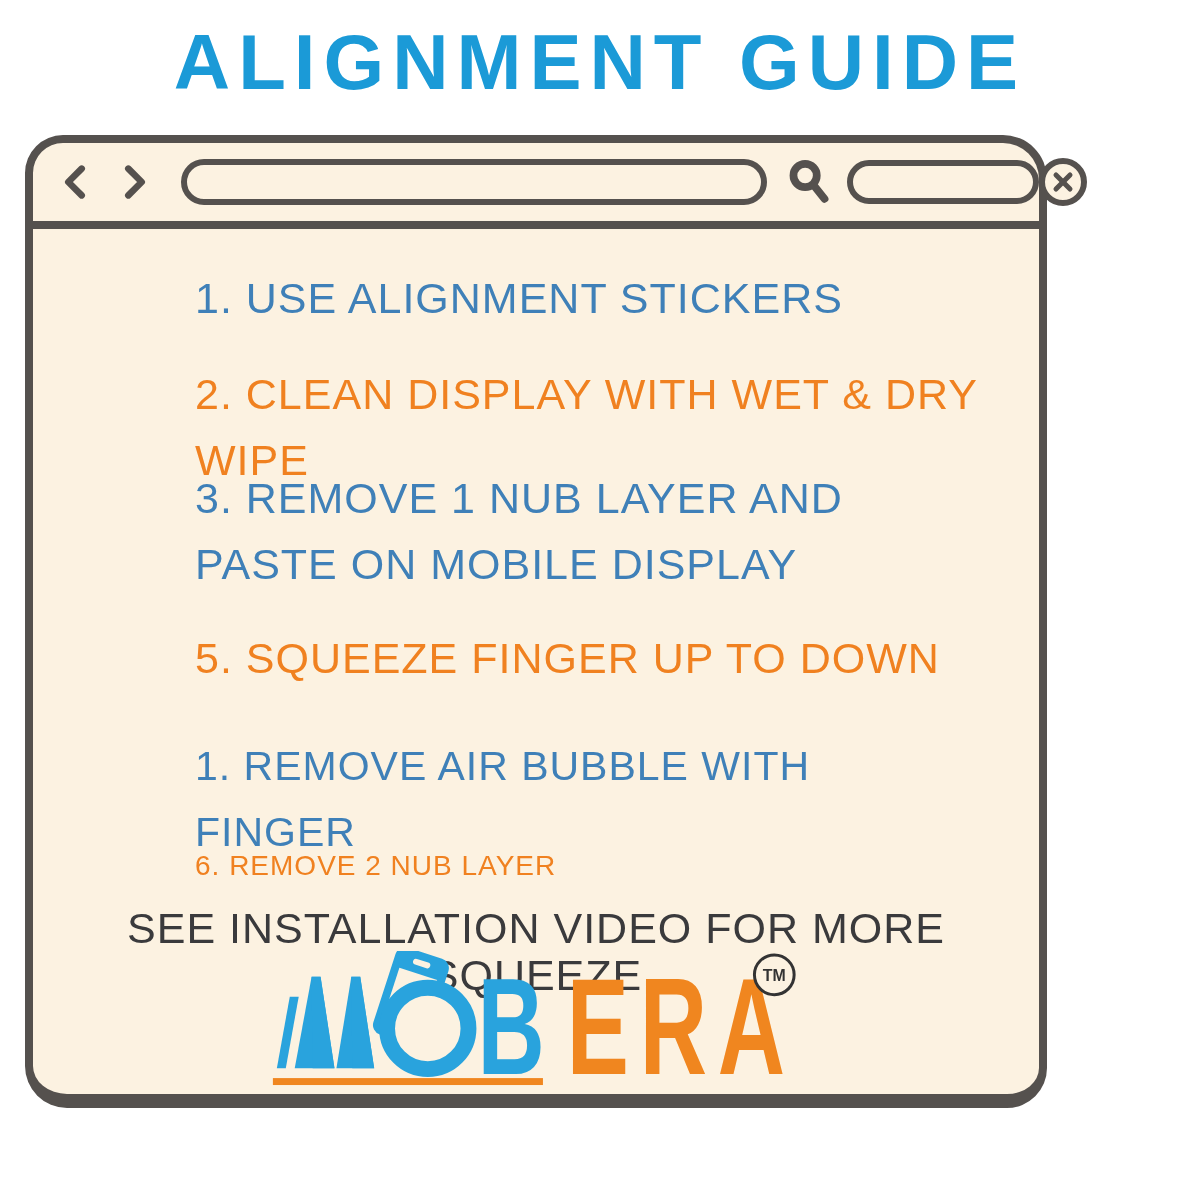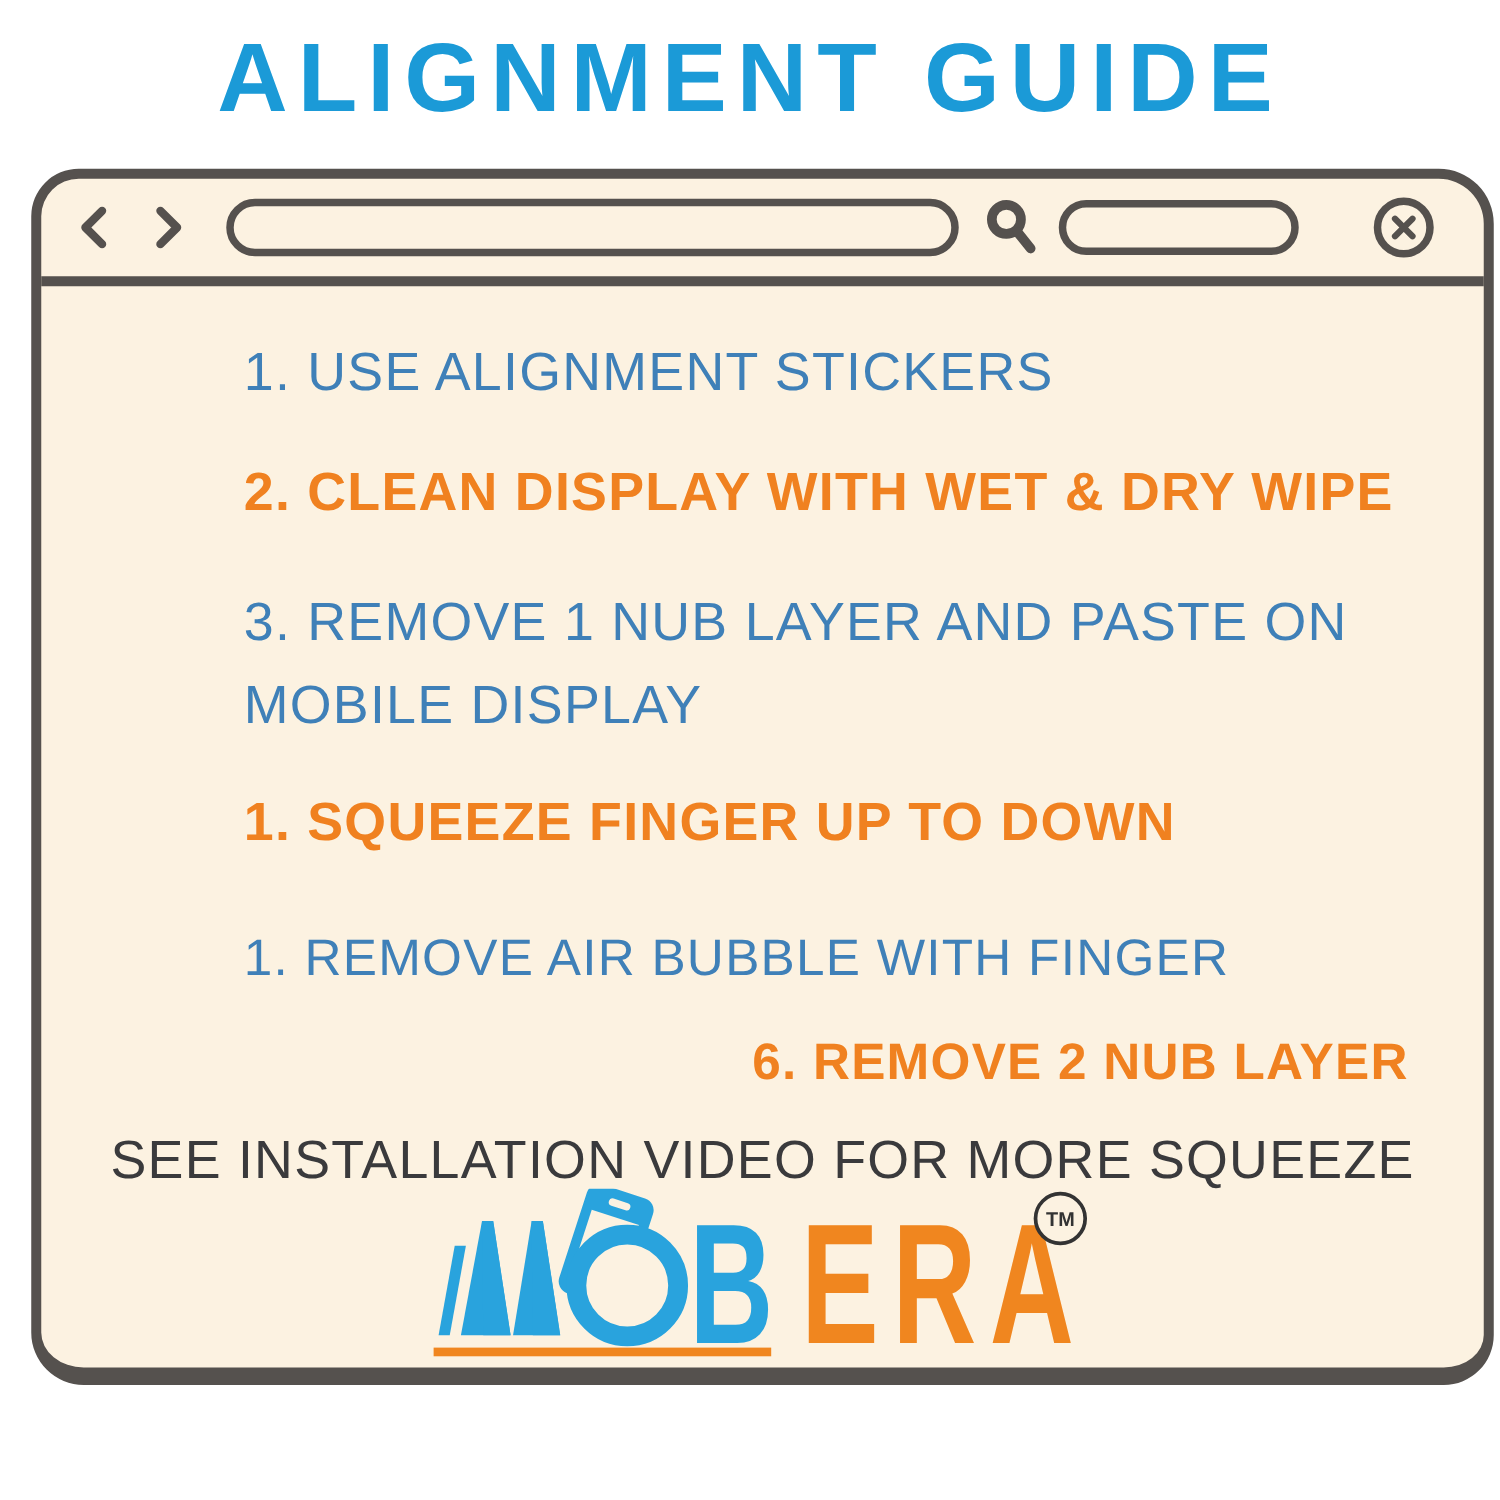--- a/index.html
+++ b/index.html
@@ -13,21 +13,21 @@
     background:var(--page-bg);
     font-family:"Liberation Sans","DejaVu Sans",sans-serif;
     position:relative;overflow:hidden;
   }
   .title{
     position:absolute;top:22px;left:0;width:100%;
     text-align:center;font-size:78px;font-weight:bold;
     letter-spacing:8px;color:var(--title-blue);line-height:1.05;
   }
   .browser{
-    position:absolute;left:25px;top:135px;width:1170px;height:973px;
+    position:absolute;left:25px;top:135px;width:1022px;height:973px;
     background:var(--frame-bg);
     border:8px solid var(--frame-stroke);
     border-bottom-width:14px;
     border-radius:38px 44px 40px 42px;
   }
   .topbar{
     position:absolute;top:0;left:0;right:0;height:86px;
     border-bottom:8px solid var(--frame-stroke);
     display:flex;align-items:center;padding:0 26px;
   }
@@ -45,27 +45,27 @@
     width:48px;height:48px;border:6px solid var(--frame-stroke);
     border-radius:50%;display:flex;align-items:center;justify-content:center;
     cursor:pointer;background:var(--frame-bg);
   }
   .content{position:absolute;top:94px;left:0;right:0;bottom:0;}
   .step{
     position:absolute;left:162px;right:60px;
     font-size:43px;letter-spacing:1px;line-height:66px;
   }
   .step[data-color="blue"]{color:var(--step-blue);}
-  .step[data-color="orange"]{color:var(--step-orange);font-weight:bold;}
+  .step[data-color="orange"]{color:var(--step-orange);}
   .step-1{top:28px;}
   .step-2{top:124px;}
   .step-3{top:228px;max-width:910px;}
   .step-4{top:388px;}
   .step-5{top:496px;font-size:41px;}
-  .step-6{top:579px;font-size:41px;text-align:right;}
+  .step-6{top:596px;font-size:28px;}
   .note{
     position:absolute;top:668px;left:0;width:100%;text-align:center;
     font-size:43px;letter-spacing:1px;color:var(--note-gray);line-height:1.1;
   }
   .logo-wrap{
     position:absolute;top:714px;left:50%;transform:translateX(-50%);
     width:528px;
   }
   .logo-blue-fill{fill:var(--logo-blue);}
   .logo-blue-stroke{stroke:var(--logo-blue);}
@@ -100,21 +100,21 @@
         <line x1="4" y1="4" x2="18" y2="18" stroke="#55514e" stroke-width="5" stroke-linecap="round"></line>
         <line x1="18" y1="4" x2="4" y2="18" stroke="#55514e" stroke-width="5" stroke-linecap="round"></line>
       </svg>
     </div>
   </div>
 
   <div class="content">
     <div class="step step-1" data-color="blue">1. USE ALIGNMENT STICKERS</div>
     <div class="step step-2" data-color="orange">2. CLEAN DISPLAY WITH WET &amp; DRY WIPE</div>
     <div class="step step-3" data-color="blue">3. REMOVE 1 NUB LAYER AND PASTE ON MOBILE DISPLAY</div>
-    <div class="step step-4" data-color="orange">1. SQUEEZE FINGER UP TO DOWN</div>
+    <div class="step step-4" data-color="orange">5. SQUEEZE FINGER UP TO DOWN</div>
     <div class="step step-5" data-color="blue">1. REMOVE AIR BUBBLE WITH FINGER</div>
     <div class="step step-6" data-color="orange">6. REMOVE 2 NUB LAYER</div>
 
     <div class="note">SEE INSTALLATION VIDEO FOR MORE SQUEEZE</div>
 
     <div class="logo-wrap">
       <svg width="528" height="139" viewBox="0 0 530 140" aria-label="MOB">
 
         <g>
           <polygon class="logo-blue-fill" points="4,118 17,46 26,46 13,118"></polygon>

